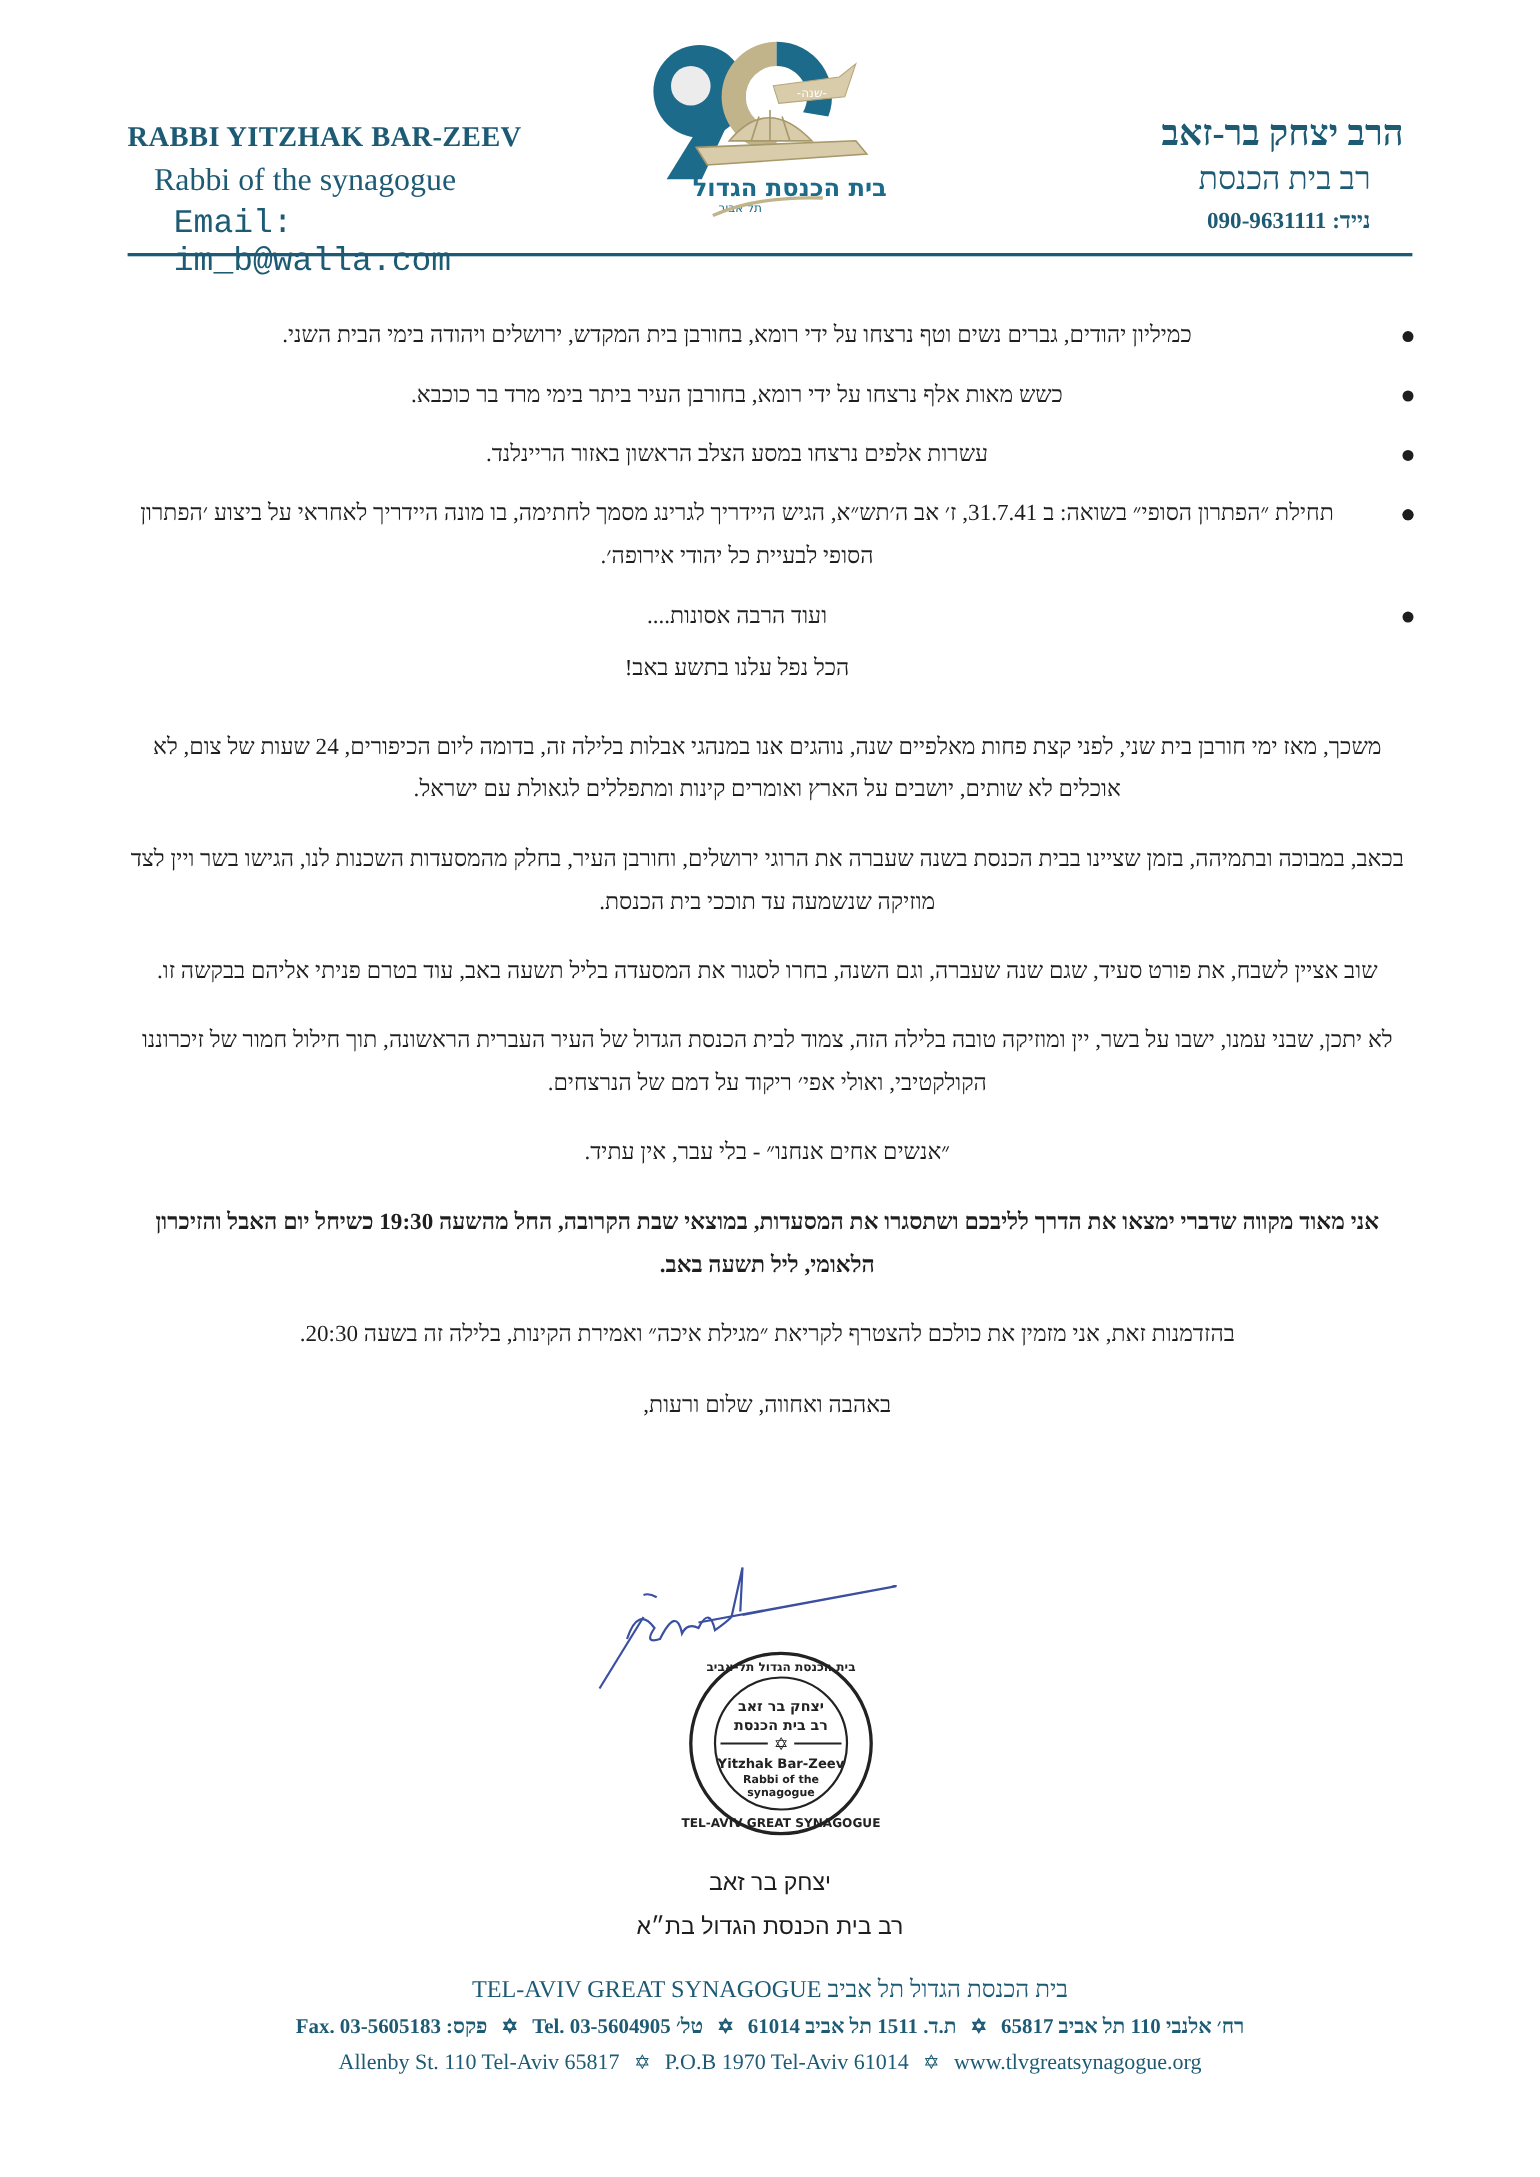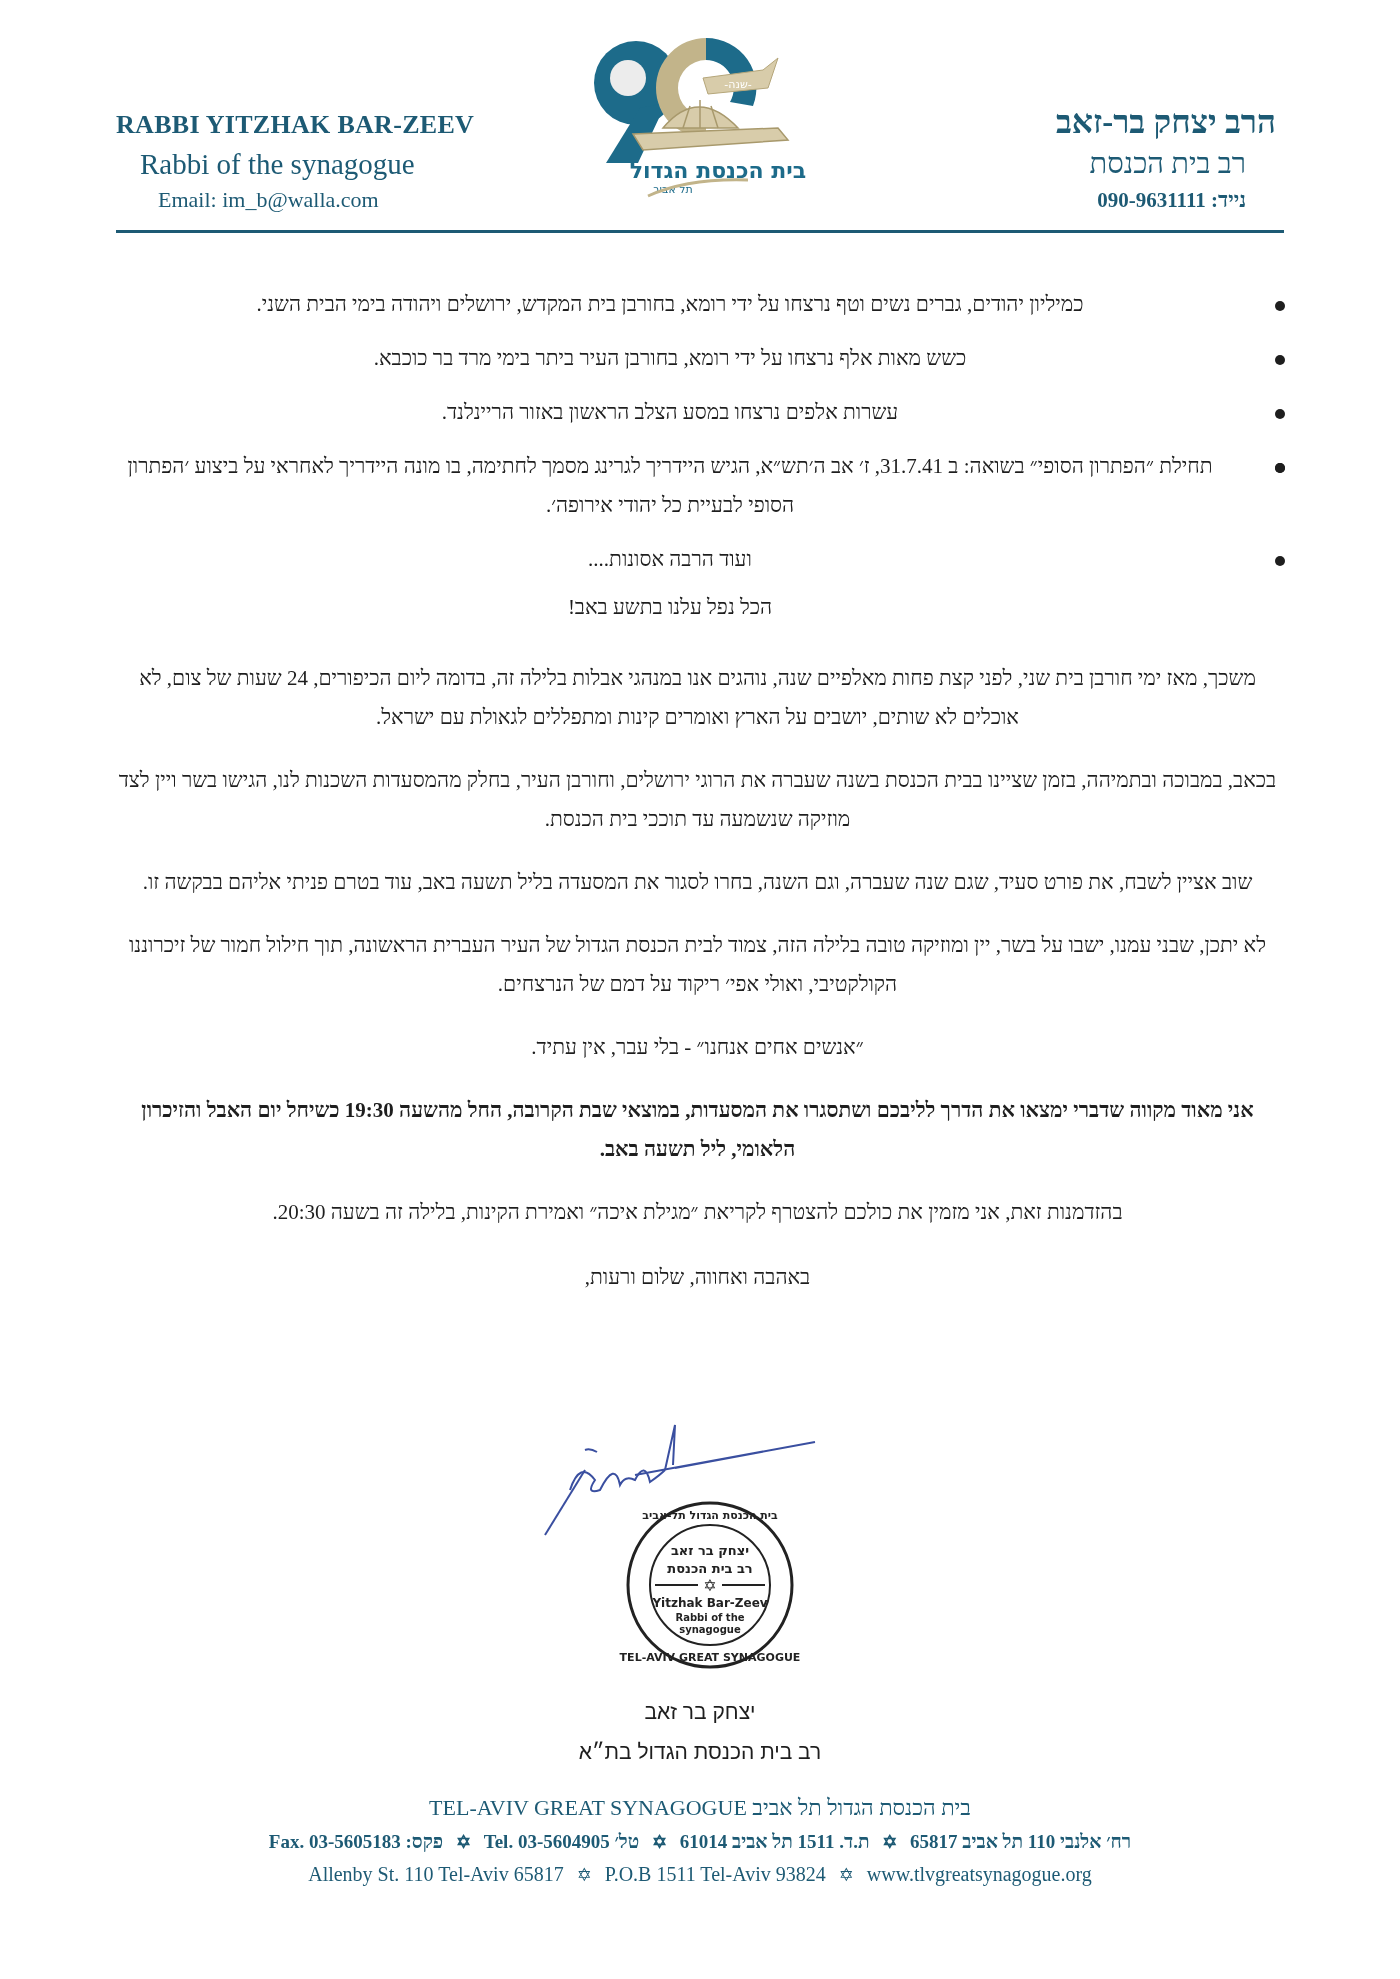--- a/index.html
+++ b/index.html
@@ -3,21 +3,21 @@
 <meta charset="utf-8">
 <style>
   * { box-sizing: border-box; margin: 0; padding: 0; }
   html, body { width: 1400px; height: 1979px; background: #ffffff; overflow: hidden; }
   body { position: relative; font-family: "Liberation Serif", "DejaVu Serif", serif; color: #1a1a1a; }
 
   
   .hdr-en { position: absolute; left: 116px; top: 110px; width: 400px; color: #1d5a74; font-family: "Liberation Serif", serif; }
   .hdr-en .name { font-size: 26px; font-weight: bold; letter-spacing: 0.3px; }
   .hdr-en .role { font-size: 29px; margin-top: 8px; padding-left: 24px; }
-  .hdr-en .email { font-size: 22px; margin-top: 6px; padding-left: 42px; }
+  .hdr-en .email { font-size: 30px; margin-top: 6px; padding-left: 42px; font-family: Liberation Mono, monospace; }
 
   .hdr-he { position: absolute; right: 124px; top: 104px; width: 400px; direction: rtl; color: #1d5a74; font-family: "Liberation Serif", serif; }
   .hdr-he .name { font-size: 33px; font-weight: bold; }
   .hdr-he .role { font-size: 29px; margin-top: 6px; padding-right: 30px; color: #1d5a74; }
   .hdr-he .phone { font-size: 21px; margin-top: 8px; padding-right: 30px; font-weight: bold; }
 
   .logo { position: absolute; left: 578px; top: 28px; width: 250px; height: 170px; }
 
   .hdr-rule { position: absolute; left: 116px; top: 230px; width: 1168px; height: 3px; background: #1d5a74; }
 
@@ -154,17 +154,17 @@
     <span class="star">✡</span>
     <span>ת.ד. 1511 תל אביב 61014</span>
     <span class="star">✡</span>
     <span>טל׳ Tel. 03-5604905</span>
     <span class="star">✡</span>
     <span>פקס: Fax. 03-5605183</span>
   </div>
   <div class="l3">
     <span>Allenby St. 110 Tel-Aviv 65817</span>
     <span class="star">✡</span>
-    <span>P.O.B 1511 Tel-Aviv 93824</span>
+    <span>P.O.B 1970 Tel-Aviv 61014</span>
     <span class="star">✡</span>
     <span>www.tlvgreatsynagogue.org</span>
   </div>
 </div>
 
 </body></html>

